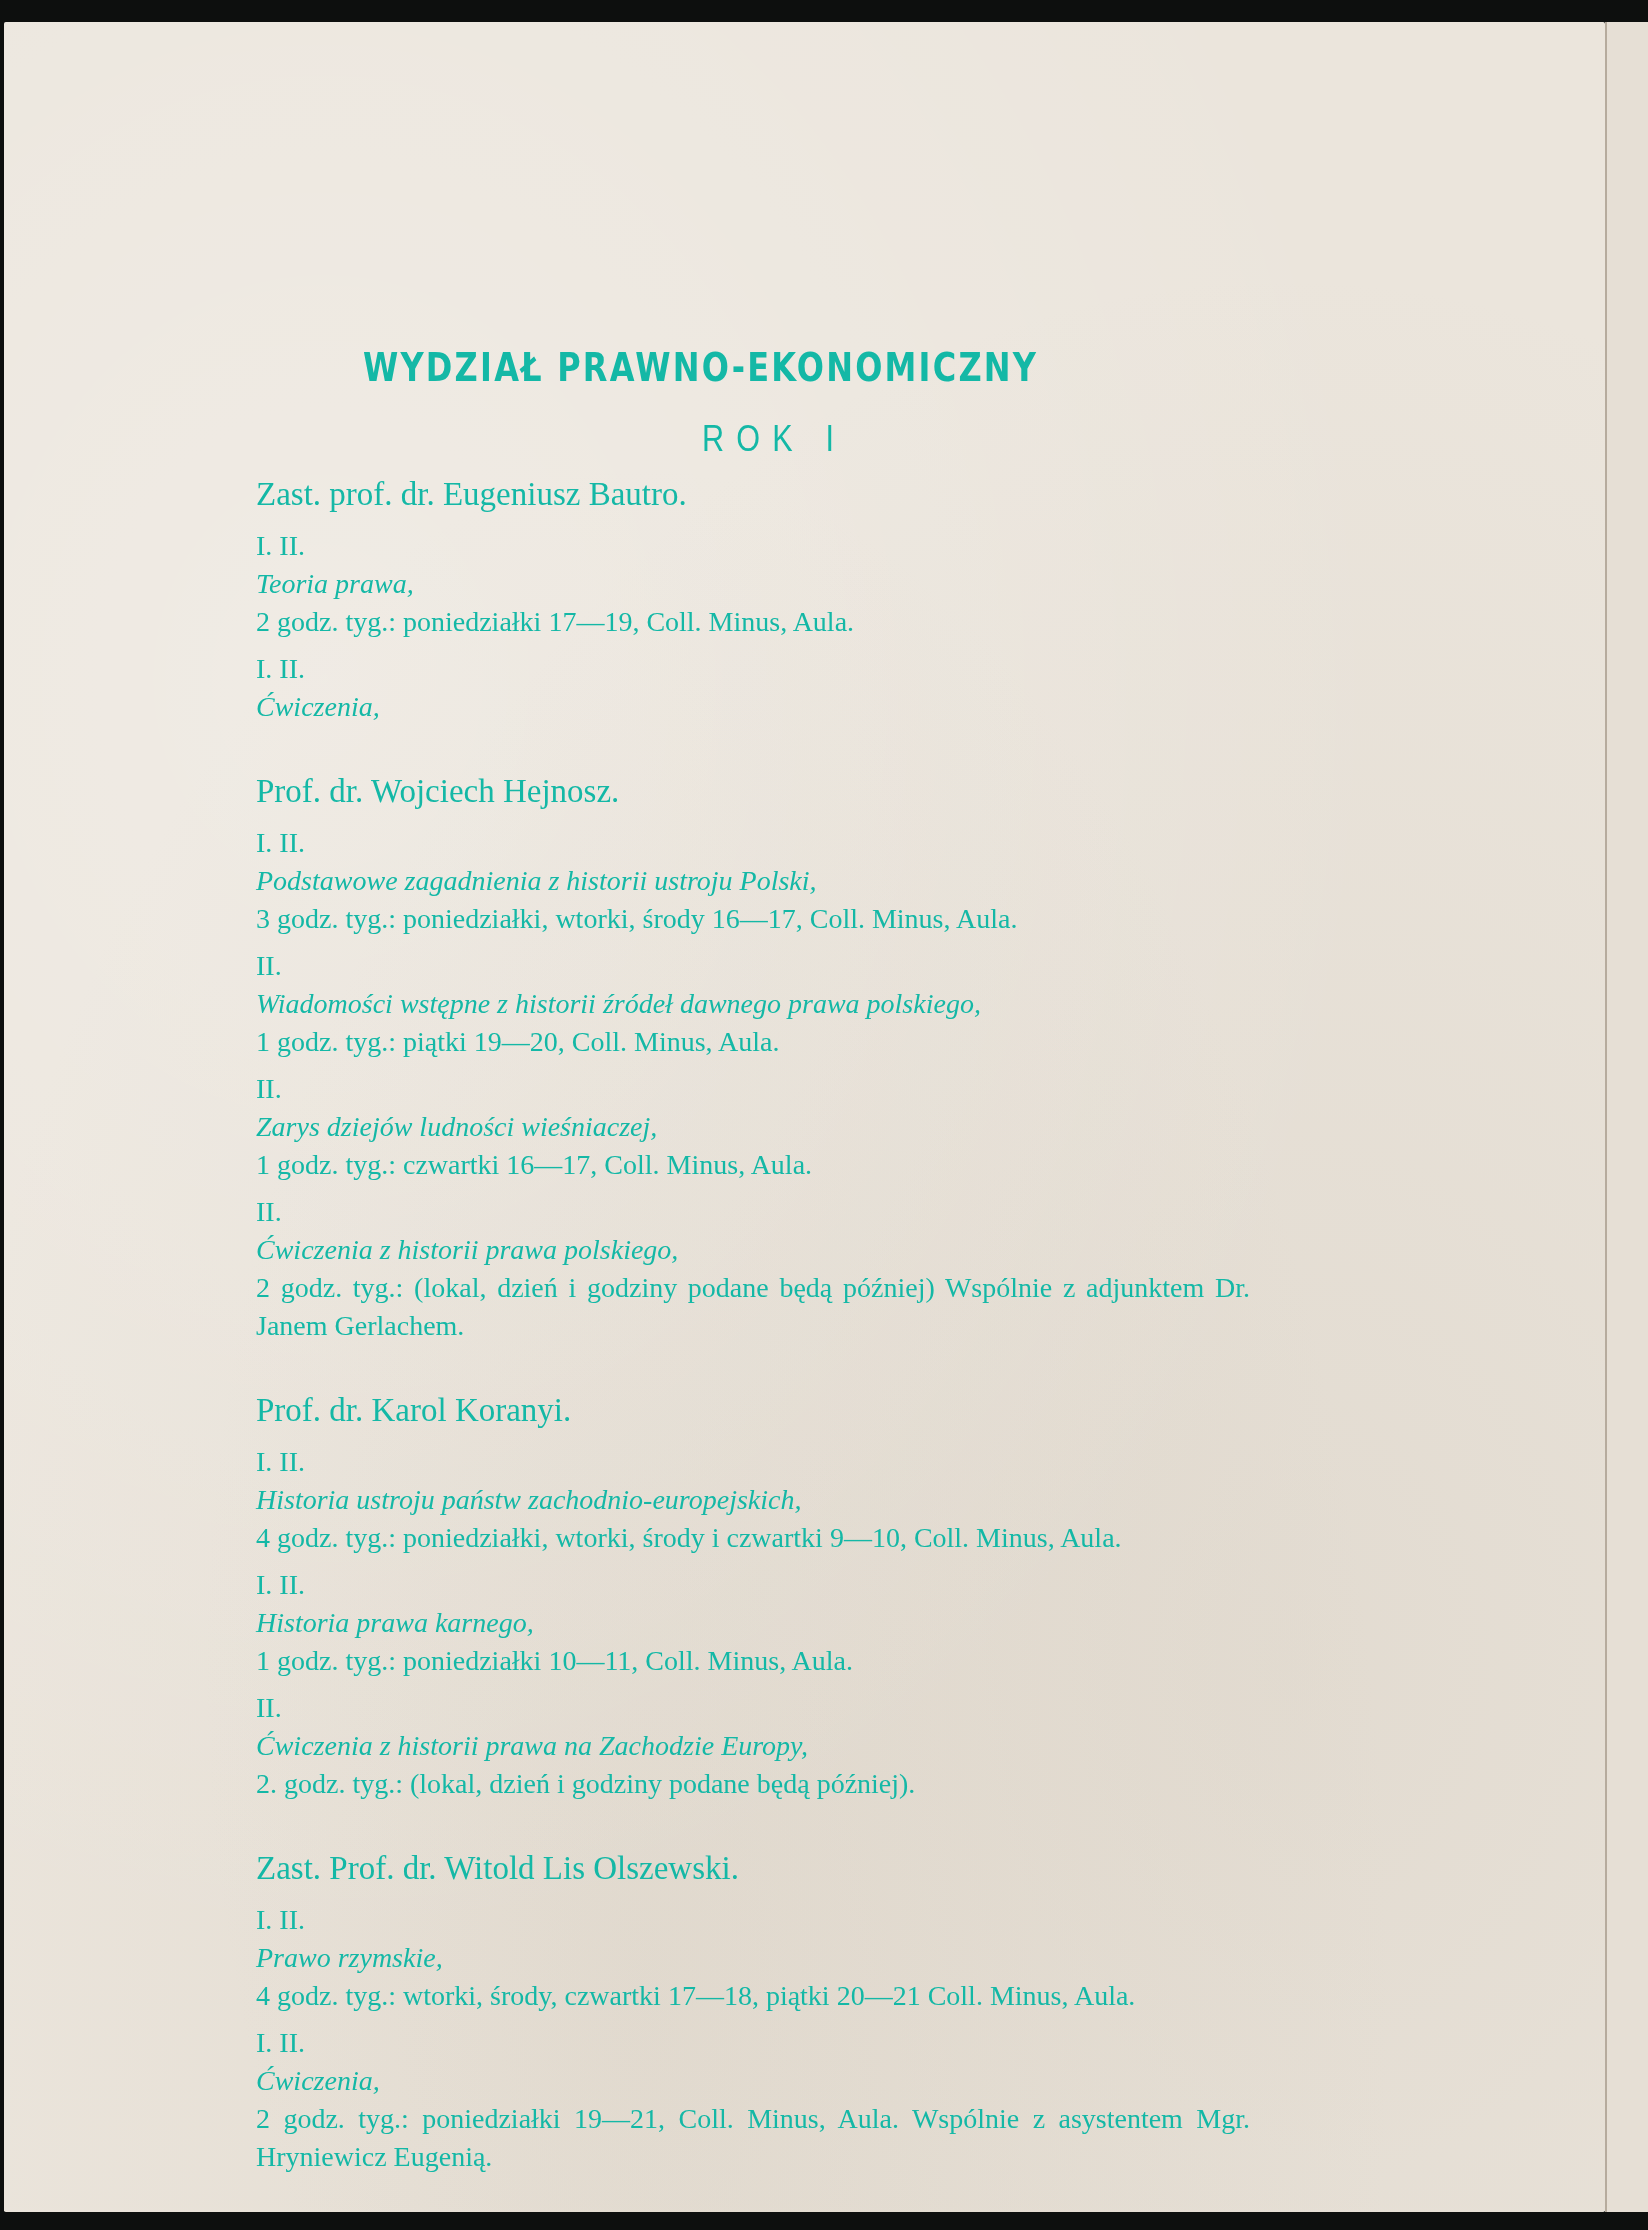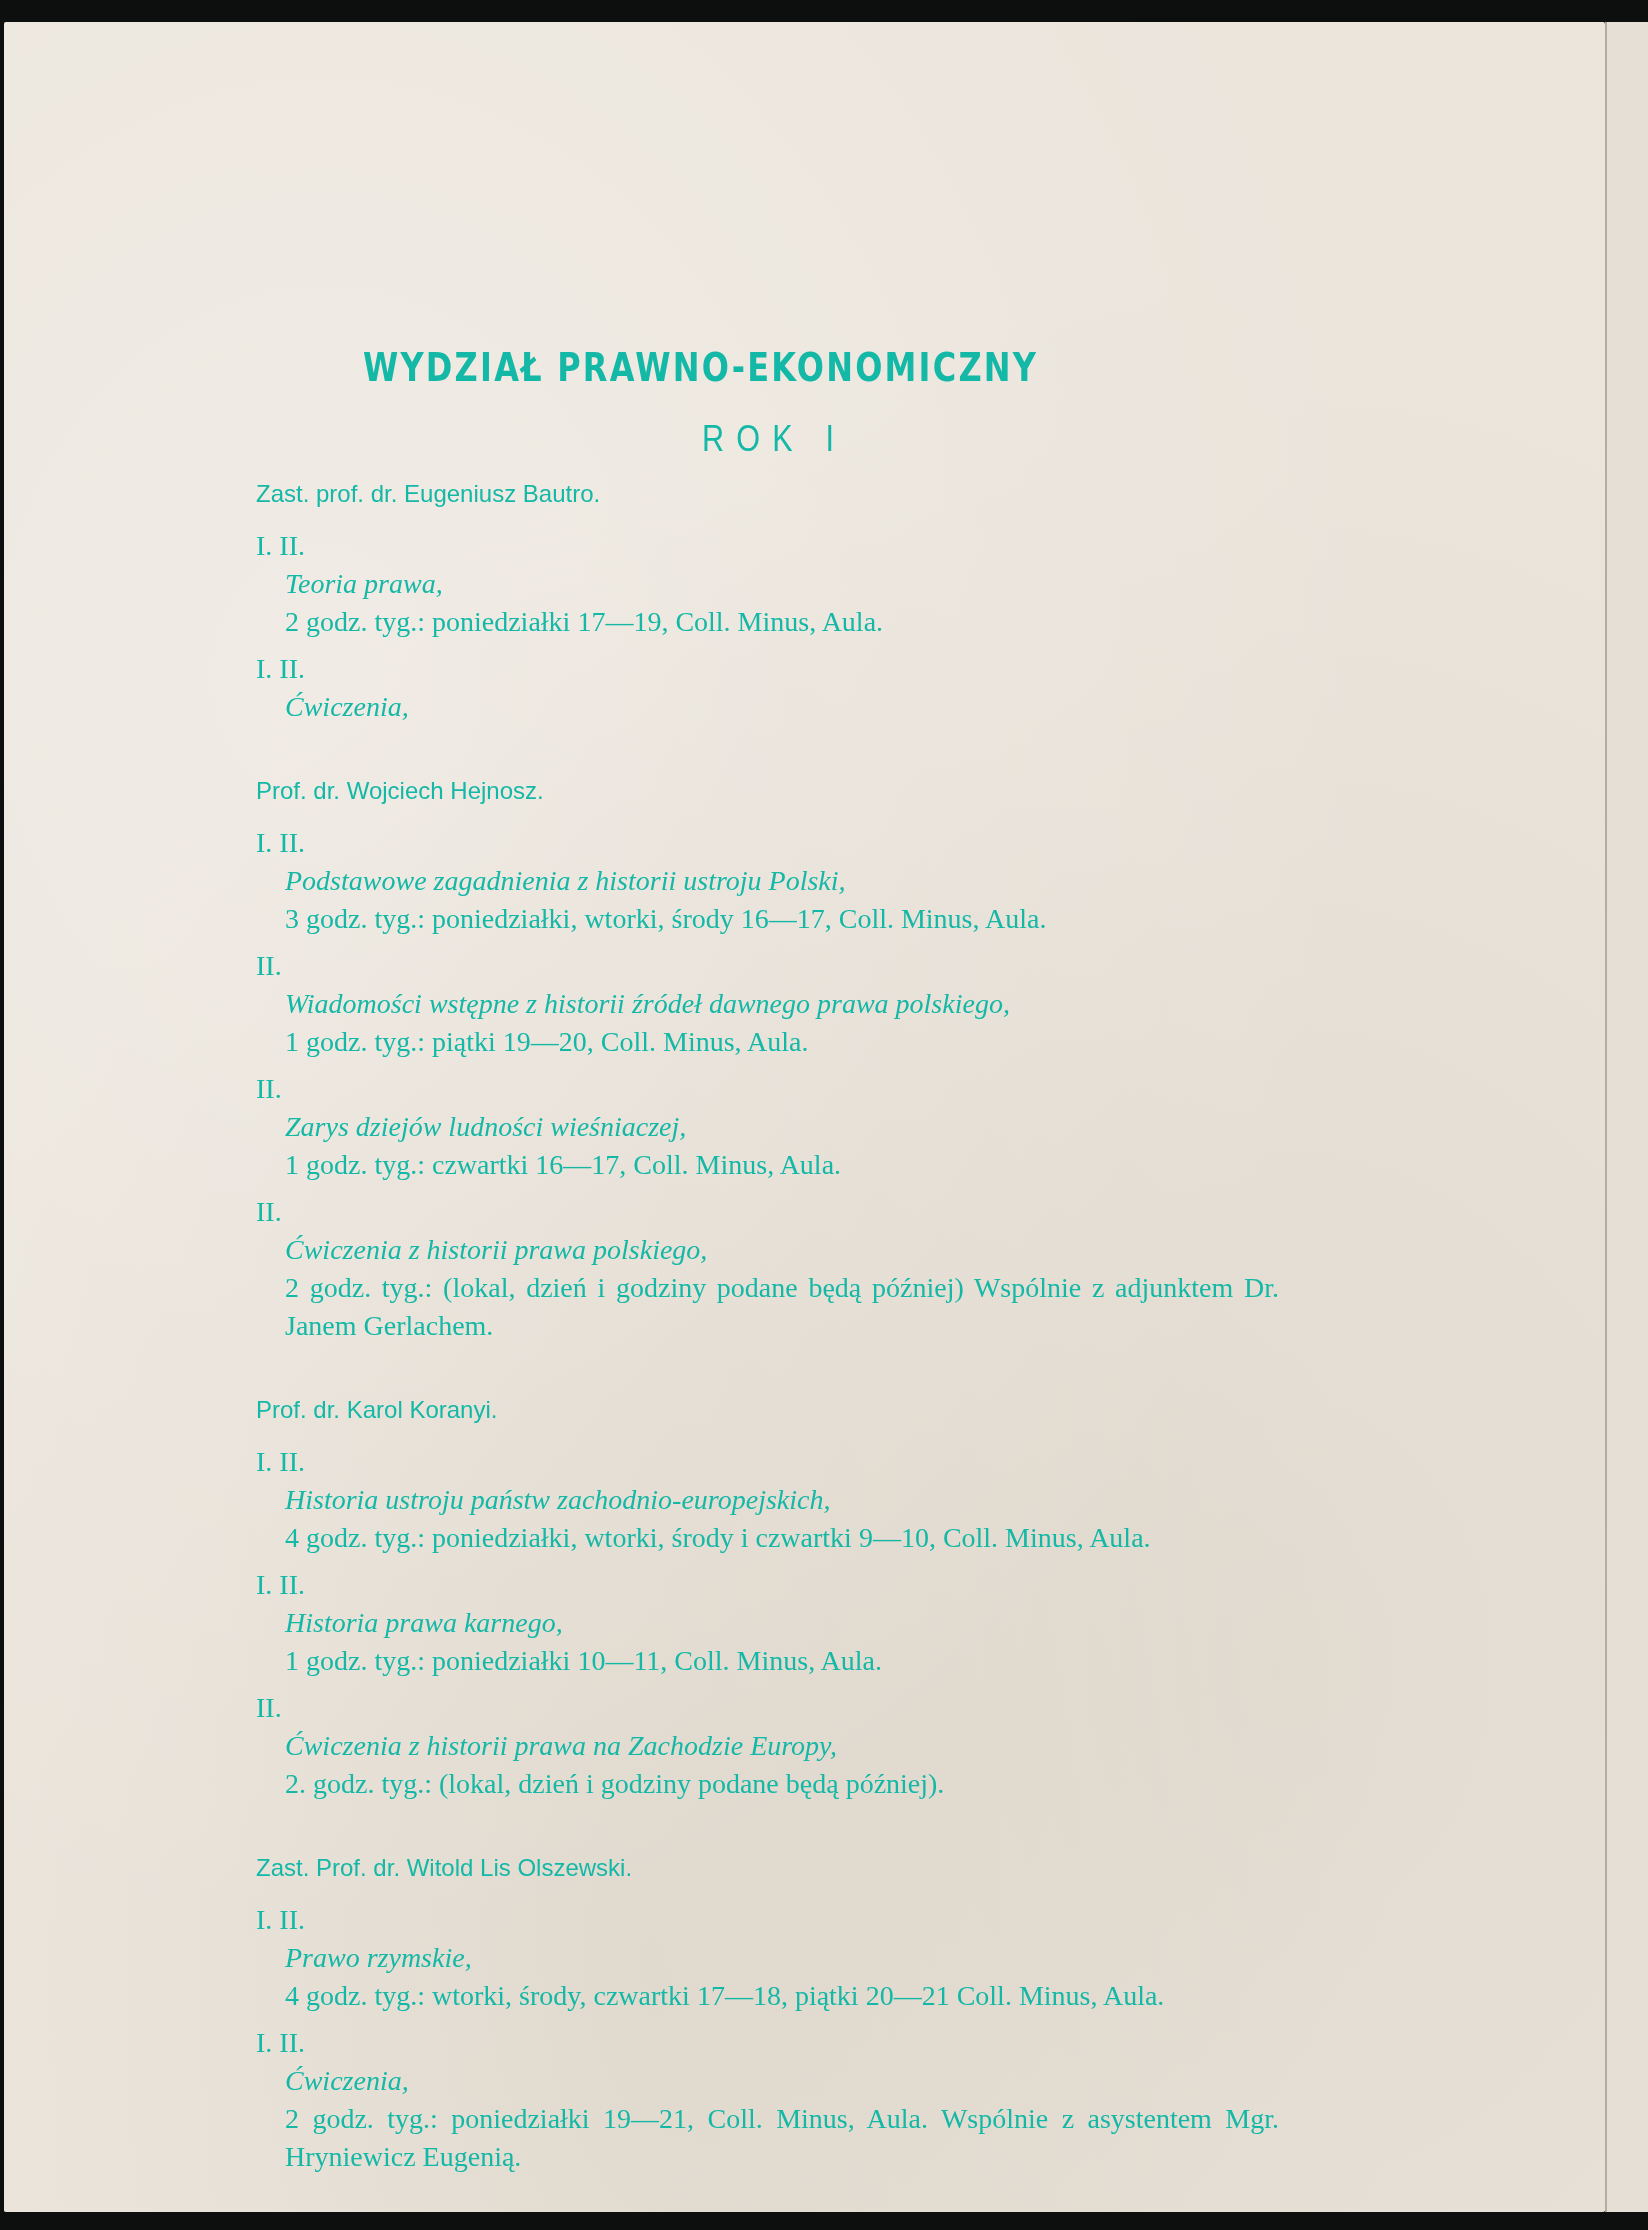--- a/index.html
+++ b/index.html
@@ -28,27 +28,27 @@
       font-size: 39px; letter-spacing: 2.7px; text-align: left;
       margin-left: 107px; transform: scaleX(0.82); transform-origin: left;
       white-space: nowrap; line-height: 54px;
     }
     .year-title {
       font-family: "Liberation Sans", sans-serif; font-size: 36px;
       letter-spacing: 14.3px; margin-left: 446px; margin-top: 19.7px; line-height: 48px;
       transform: scaleX(0.85); transform-origin: left;
     }
     .professor {
-      font-family: Liberation Sans, sans-serif; font-size: 24px;
+      font-family: Liberation Serif, serif; font-size: 33px;
       line-height: 48px; margin-top: 7.2px; margin-bottom: 3.6px;
     }
     .professor.gap { margin-top: 41px; }
     .course { display: flex; margin-top: 9px; font-family: "Liberation Serif", serif; font-size: 28px; line-height: 38px; flex-direction: column; }
     .course .semesters { width: 145px; flex: none; white-space: nowrap; }
-    .course .body { flex: 1; width: 994px; margin-left: 29px; }
+    .course .body { flex: 1; width: 994px; }
     .course .name { font-style: italic; }
     .detail { display: block; text-align: justify; }
   </style>
 </head>
 <body>
 
 <div class="page"></div>
 <div class="page-edge"></div>
 
 <div class="content">

